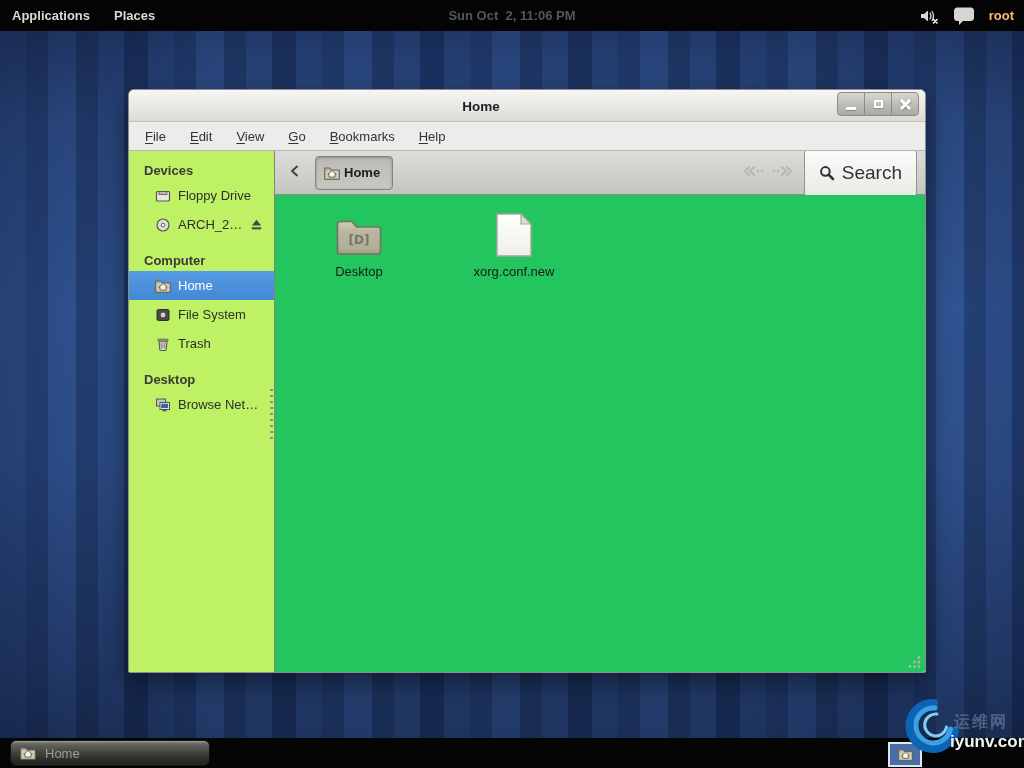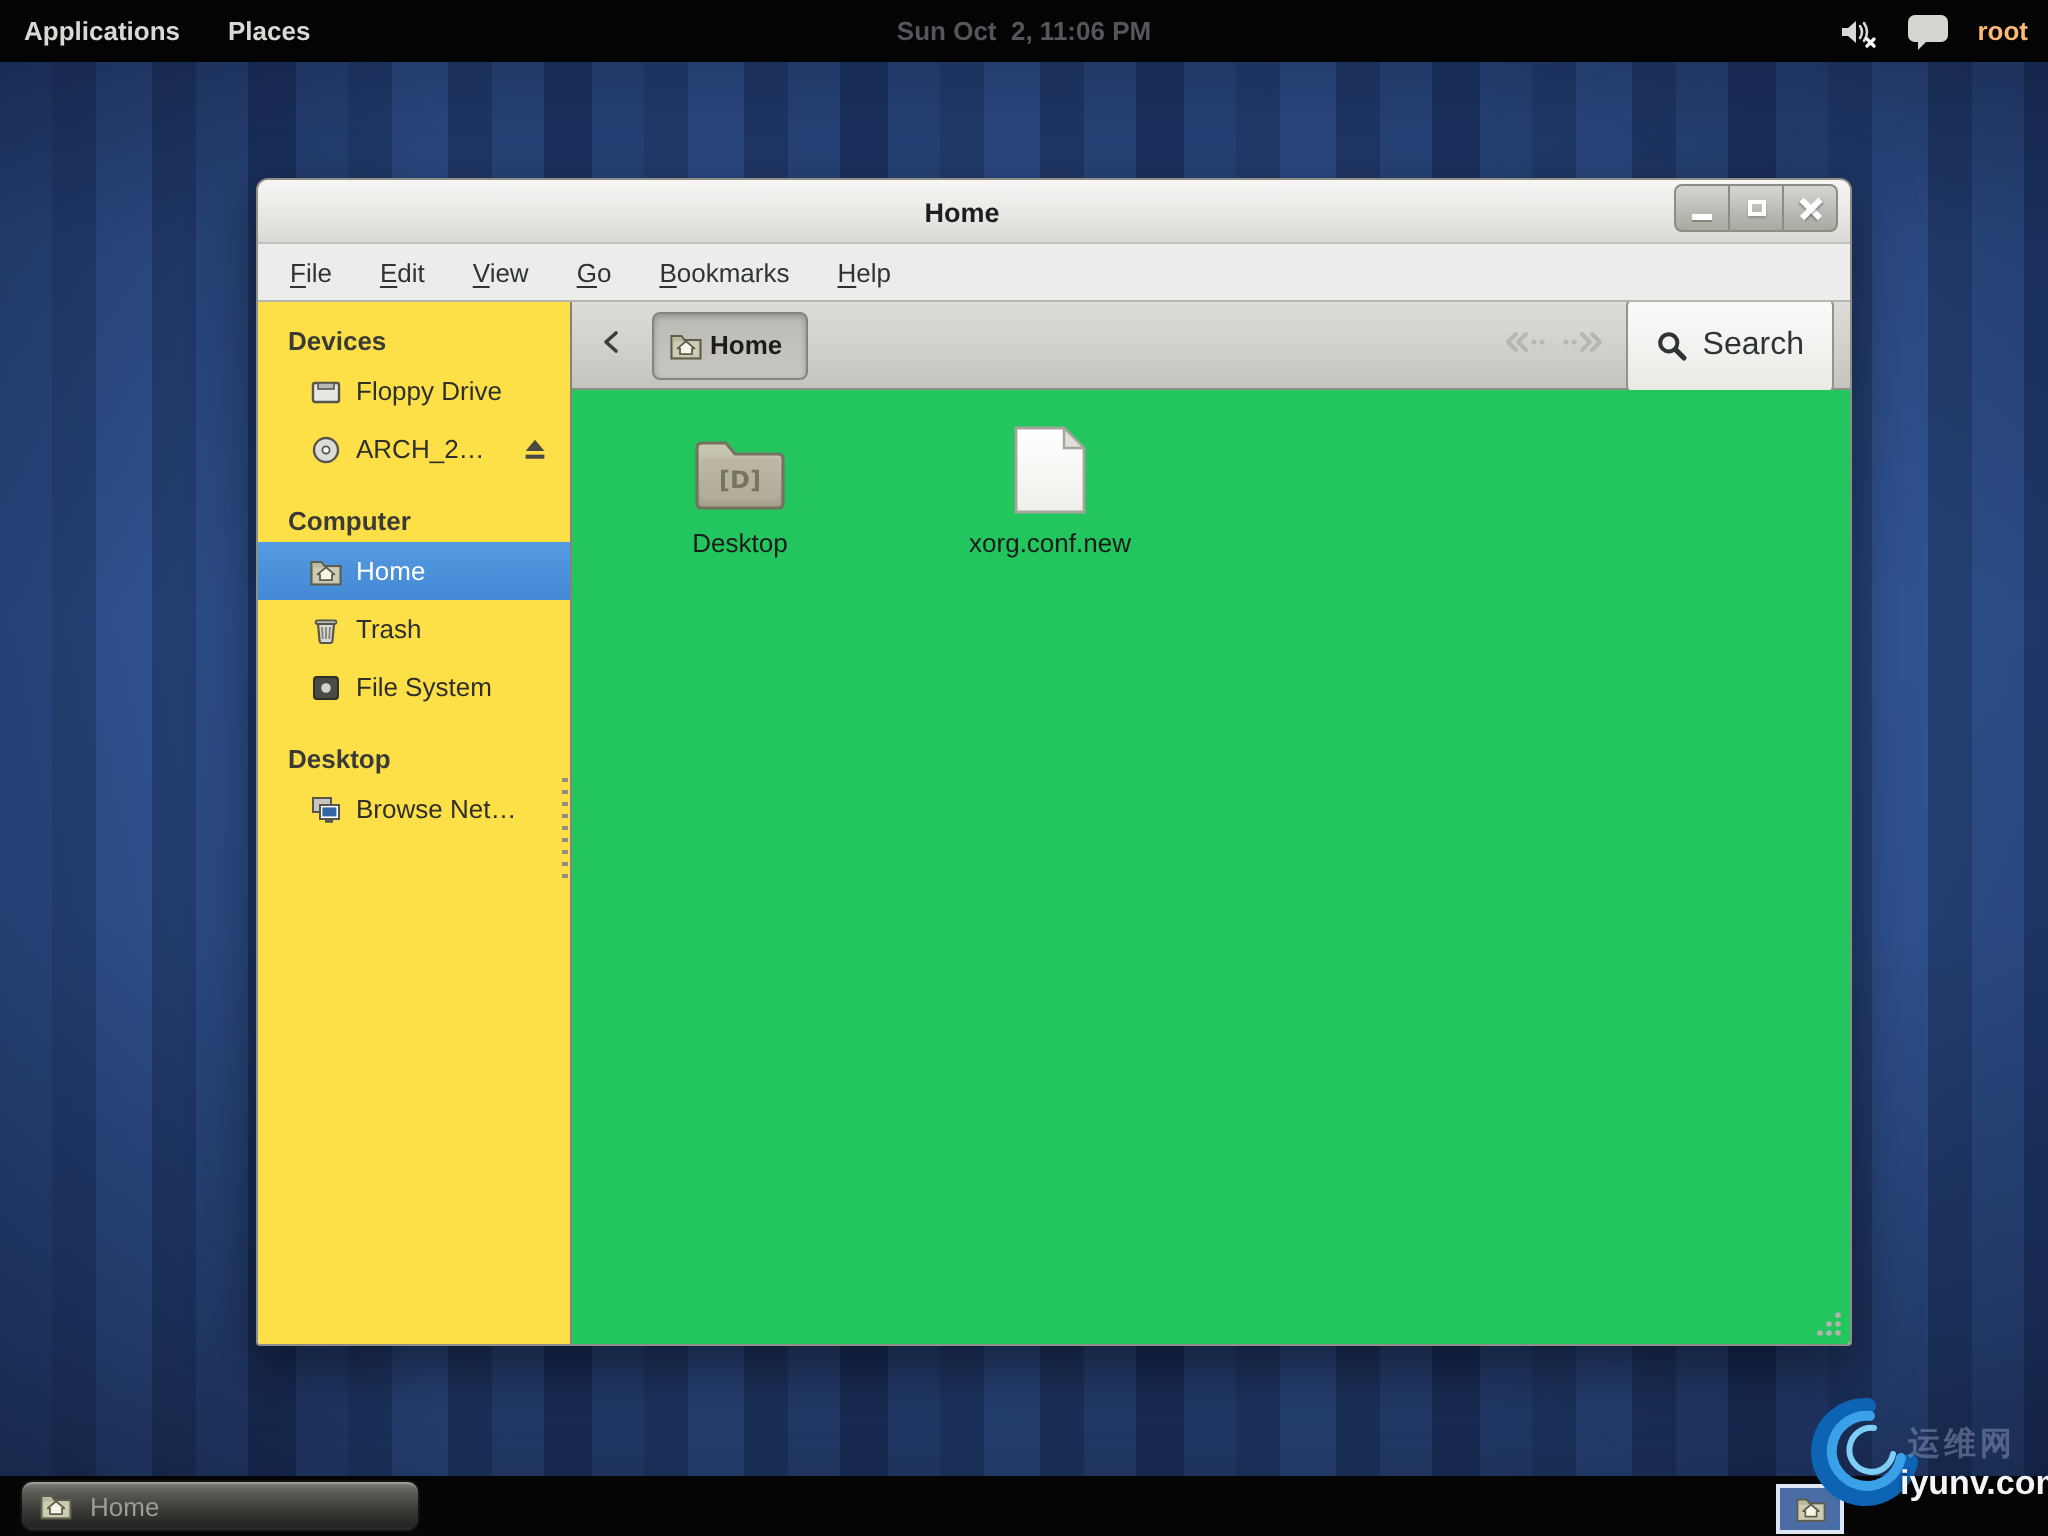--- a/index.html
+++ b/index.html
@@ -64,21 +64,21 @@
   .glyph-close::before{ transform:rotate(45deg);} .glyph-close::after{ transform:rotate(-45deg);}
 
   .menubar { height:28px; background:#ececea; display:flex; align-items:center; padding-left:8px; }
   .menu-item { padding:4px 8px; margin-right:8px; color:#2e3436; cursor:default; }
   .menu-item .mn { text-decoration:underline; text-underline-offset:2px; }
 
   .window-body { flex:1; display:flex; border-top:1px solid #b6b5af; min-height:0; border-radius:0 0 2px 2px; overflow:hidden; }
 
   
   .sidebar {
-    width:157px; background:#fde047; border-right:1px solid #84837c;
+    width:146px; background:#bef264; border-right:1px solid #84837c;
     position:relative; padding-top:8px; flex-shrink:0;
   }
   .side-heading { font-weight:bold; color:#3a3a36; padding:4px 0 4px 15px; height:22px; }
   .side-heading.spaced { margin-top:10px; }
   .side-item { height:29px; display:flex; align-items:center; padding-left:26px; color:#2e2e2a; cursor:pointer; position:relative; }
   .side-item .ic { width:16px; height:16px; margin-right:7px; flex-shrink:0; display:flex; }
   .side-item.selected { background:linear-gradient(180deg,#559be2 0%, #4388d4 100%); color:#fff; }
   .side-item .lbl { white-space:nowrap; overflow:hidden; }
   .eject-btn { position:absolute; right:10px; top:7px; width:15px; height:15px; cursor:pointer; }
   .paned-dots { position:absolute; right:1px; top:238px; width:3px; height:52px;
@@ -95,21 +95,21 @@
     height:34px; margin-left:8px; padding:0 12px 0 8px; display:flex; align-items:center; gap:4px;
     background:linear-gradient(180deg,#bbbab4 0%, #c8c7c1 100%);
     border:1px solid #85847c; border-radius:4px; box-shadow:inset 0 1px 3px rgba(0,0,0,.25);
     font-weight:bold; color:#1c1c1a; cursor:pointer;
   }
   .nav-arrows { margin-left:auto; display:flex; align-items:center; gap:8px; }
   .search-btn {
     margin-left:10px; height:48px; padding:0 14px; display:flex; align-items:center; gap:7px;
     background:linear-gradient(180deg,#fbfbfa 0%, #ececе8 60%, #e4e4df 100%);
     background:linear-gradient(180deg,#fbfbfa 0%, #e9e9e5 100%);
-    border:1px solid #94938b; border-radius:4px; color:#2e3436; font-size:16px; cursor:pointer;
+    border:1px solid #94938b; border-radius:4px; color:#2e3436; font-size:19px; cursor:pointer;
   }
 
   .content { flex:1; background:#22c55e; position:relative; padding:10px 0 0 36px; }
   .file-row { display:flex; gap:59px; }
   .file-item { width:96px; display:flex; flex-direction:column; align-items:center; cursor:pointer; }
   .file-item .icon-box { height:52px; display:flex; align-items:flex-end; justify-content:center; }
   .file-item .fname { margin-top:7px; color:#1a1a1a; }
   .resize-grip { position:absolute; right:3px; bottom:3px; width:15px; height:14px; cursor:nwse-resize; }
 
   
@@ -307,32 +307,32 @@
         <span class="ic">
             <svg width="16" height="16">
               <use href="#i-home-folder"></use>
             </svg>
           </span>
         <span class="lbl">Home</span>
       </div>
       <div class="side-item">
         <span class="ic">
             <svg width="16" height="16">
+              <use href="#i-drive"></use>
+            </svg>
+          </span>
+        <span class="lbl">File System</span>
+      </div>
+      <div class="side-item">
+        <span class="ic">
+            <svg width="16" height="16">
               <use href="#i-trash"></use>
             </svg>
           </span>
         <span class="lbl">Trash</span>
-      </div>
-      <div class="side-item">
-        <span class="ic">
-            <svg width="16" height="16">
-              <use href="#i-drive"></use>
-            </svg>
-          </span>
-        <span class="lbl">File System</span>
       </div>
 
       <div class="side-heading spaced">Desktop</div>
       <div class="side-item">
         <span class="ic">
             <svg width="16" height="16">
               <use href="#i-network"></use>
             </svg>
           </span>
         <span class="lbl">Browse Net…</span>

